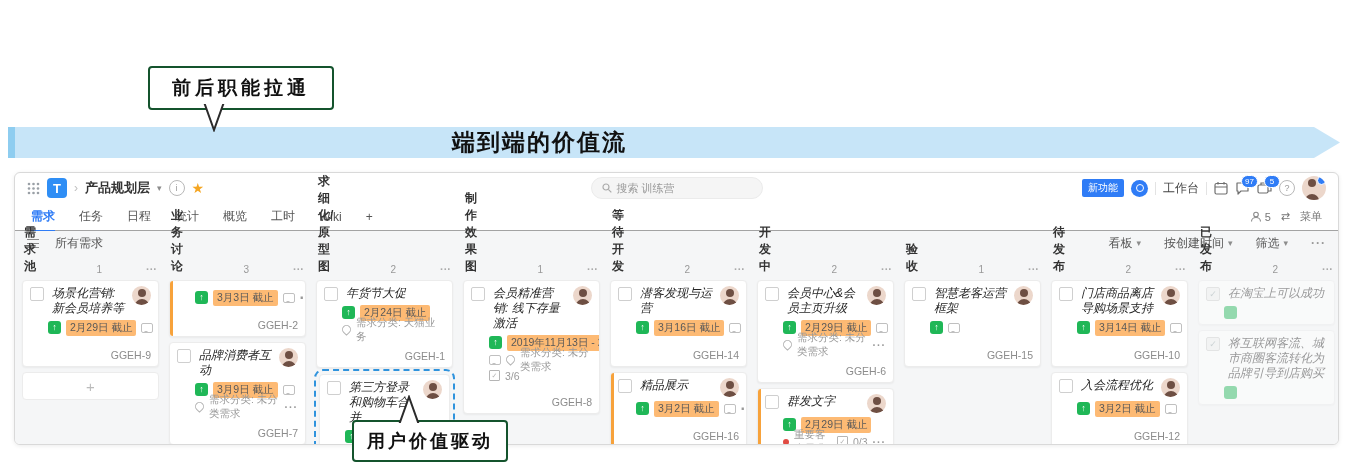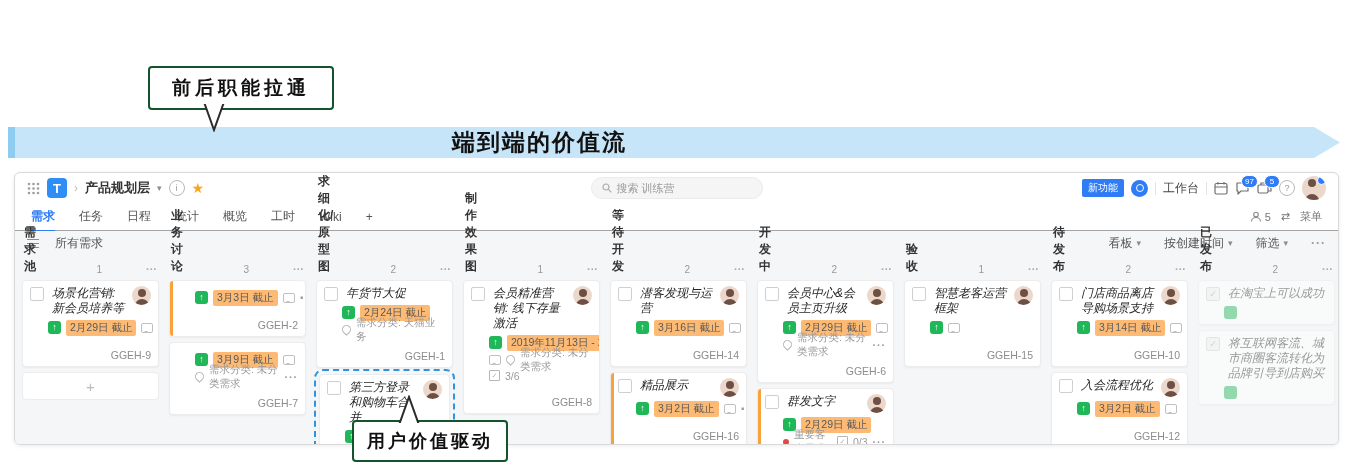--- a/index.html
+++ b/index.html
@@ -262,20 +262,25 @@
             <div class="card orange">
               <div class="meta">
                 <span class="story">↑</span>
                 <span class="date">3月3日 截止</span>
                 <span class="cmt"></span>
                 <span class="more-g">···</span>
               </div>
               <div class="idrow">GGEH-2</div>
             </div>
             <div class="card">
+              <div class="trow">
+                <span class="cb"></span>
+                <div class="title">品牌消费者互动</div>
+                <span class="avatar sm"></span>
+              </div>
               <div class="meta">
                 <span class="story">↑</span>
                 <span class="date">3月9日 截止</span>
                 <span class="cmt"></span>
               </div>
               <div class="catrow">
                 <span class="pin"></span>
                 <span>需求分类: 未分类需求</span>
                 <span class="more-g">···</span>
               </div>

